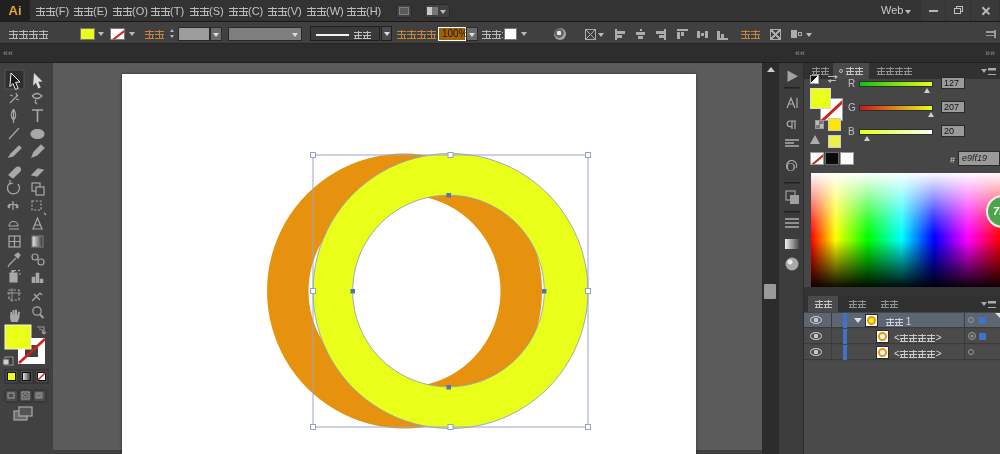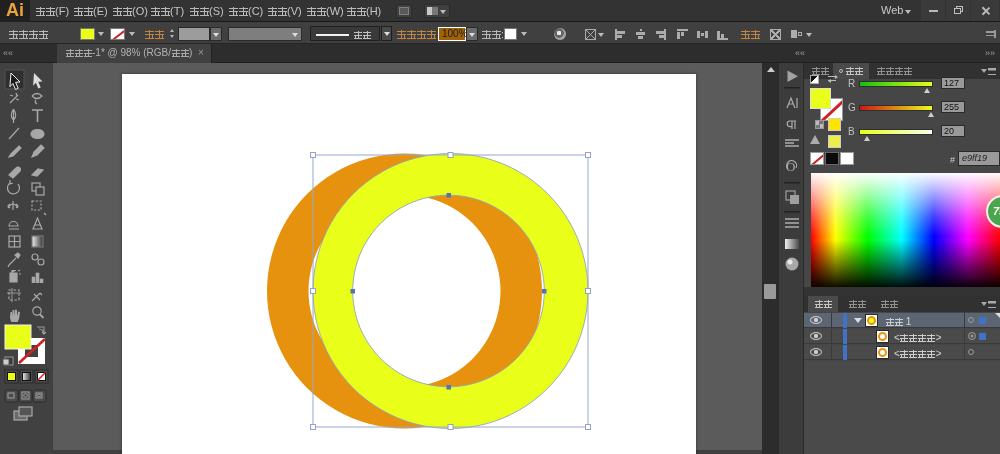--- a/index.html
+++ b/index.html
@@ -7,21 +7,21 @@
 .abs{position:absolute}
 
 .cj{display:inline-block;width:9px;height:9px;margin:0 0.5px;vertical-align:-1px;opacity:.92;
 background-image:linear-gradient(currentColor,currentColor),linear-gradient(currentColor,currentColor),linear-gradient(currentColor,currentColor),linear-gradient(currentColor,currentColor),linear-gradient(currentColor,currentColor);
 background-repeat:no-repeat;
 background-size:9px 1.2px,9px 1.2px,9px 1.2px,1.2px 9px,1.2px 5px;
 background-position:0 1px,0 4px,0 8px,4px 0,7px 4px;}
 .cj.s{width:8px;height:8px;background-size:8px 1px,8px 1px,8px 1px,1px 8px,1px 4px;background-position:0 1px,0 4px,0 7px,4px 0,1px 4px}
 
 #menubar{left:0;top:0;width:1000px;height:22px;background:#333333;border-bottom:1px solid #191919}
-#ailogo{left:0;top:0;width:30px;height:22px;background:#202020;color:#e8a33b;font-weight:bold;font-size:18px;line-height:21px;text-align:center}
+#ailogo{left:0;top:0;width:30px;height:22px;background:#202020;color:#e8a33b;font-weight:bold;font-size:13px;line-height:21px;text-align:center}
 .mitem{top:4px;height:14px;color:#c4c4c4;font-size:11px;line-height:14px;white-space:nowrap}
 .mbtn{top:4px;height:14px;background:#404040;border:1px solid #2a2a2a;border-radius:2px}
 #webdd{top:4px;color:#c8c8c8;font-size:11px}
 .wbtn{top:0;width:24px;height:21px;color:#b9b9b9;font-size:11px;text-align:center;line-height:20px;background:#3a3a3a}
 
 #ctrlbar{left:0;top:22px;width:1000px;height:22px;background:#404040;border-bottom:1px solid #252525}
 .ct{top:29px;font-size:10px;color:#c3c3c3;white-space:nowrap}
 .olink{color:#cf8b3e;text-decoration:underline}
 .swatch{border:1px solid #777}
 .ddt{width:9px;height:14px;top:26px}.ddt:after{content:"";display:block;margin:6px auto;width:0;height:0;border-left:3px solid transparent;border-right:3px solid transparent;border-top:4px solid #bbb}
@@ -177,21 +177,20 @@
 <div class="abs" style="left:806px;top:33px;width:0;height:0;border-left:3px solid transparent;border-right:3px solid transparent;border-top:4px solid #bbb"></div>
 <div class="abs" style="left:986px;top:30px;width:10px;height:8px;border-right:2px solid #9a9a9a">
       <div style="margin-top:1px;width:8px;height:1.5px;background:#9a9a9a"></div>
       <div style="margin-top:2px;width:8px;height:1.5px;background:#9a9a9a"></div>
     </div>
 
 <div id="tabbar" class="abs"></div>
 <div class="abs" style="left:3px;top:48px;color:#9a9a9a;font-size:9px">««</div>
 <div class="abs" style="left:795px;top:48px;color:#9a9a9a;font-size:9px">««</div>
 <div class="abs" style="left:985px;top:48px;color:#9a9a9a;font-size:9px">»»</div>
-<div id="doctab" class="abs"><span class="cj s"></span><span class="cj s"></span><span class="cj s"></span>-1* @ 98% (RGB/<span class="cj s"></span><span class="cj s"></span>)&nbsp;&nbsp;<span style="color:#999">×</span></div>
 
 <div id="toolbar" class="abs"></div>
 <svg class="abs" style="left:0;top:63px" width="52" height="391" viewBox="0 0 52 391">
   <rect x="0" y="0" width="52" height="391" fill="#414141"></rect>
   <rect x="5" y="7" width="19" height="19" fill="#2f2f2f" stroke="#555" stroke-width="1"></rect>
 
   <path d="M11 10 l9 9 -4.4 0.3 2.6 6 -2.7 1.2 -2.6-6 -3 3.2z" fill="#1a1a1a" stroke="#f0f0f0" stroke-width="1"></path>
   <path d="M34 10 l8.5 8.5 -4.2 0.3 2.4 5.6 -2.4 1 -2.4-5.6 -2.8 3z" fill="#dcdcdc"></path>
   <g stroke="#a8a8a8" stroke-width="1.2" fill="none">
 
@@ -364,21 +363,21 @@
         <div style="position:absolute;left:0;top:4px;width:0;height:0;border-top:2px solid transparent;border-bottom:2px solid transparent;border-right:3px solid #bbb"></div>
       </div>
 
   <div class="slab" style="left:44px;top:15px">R</div>
   <div class="strack" style="top:18px;background:linear-gradient(to right,#10c010,#e9ff19)"></div>
   <div class="sthumb" style="left:120px;top:25px"></div>
   <div class="vbox" style="left:137px;top:14px">127</div>
   <div class="slab" style="left:44px;top:39px">G</div>
   <div class="strack" style="top:42px;background:linear-gradient(to right,#d01515,#e9ff19)"></div>
   <div class="sthumb" style="left:124px;top:49px"></div>
-  <div class="vbox" style="left:137px;top:38px">255</div>
+  <div class="vbox" style="left:137px;top:38px">207</div>
   <div class="slab" style="left:44px;top:63px">B</div>
   <div class="strack" style="top:66px;background:linear-gradient(to right,#e9ff19,#f2fff2)"></div>
   <div class="sthumb" style="left:60px;top:73px"></div>
   <div class="vbox" style="left:137px;top:62px">20</div>
 
   <div class="abs" style="left:11px;top:57px;width:9px;height:9px;border:1px solid #999;background:conic-gradient(#777 0 25%,#bbb 0 50%,#777 0 75%,#bbb 0)"></div>
   <div class="abs" style="left:24px;top:55px;width:13px;height:13px;background:#ffe400;border:1px solid #ccc"></div>
   <div class="abs" style="left:6px;top:72px;width:0;height:0;border-left:5px solid transparent;border-right:5px solid transparent;border-bottom:9px solid #acacac"></div>
   <div class="abs" style="left:24px;top:72px;width:13px;height:13px;background:#e9f04a;border:1px solid #ccc"></div>
   <div class="abs" style="left:6px;top:89px;width:14px;height:13px;background:#fff;border:1px solid #999;overflow:hidden">

